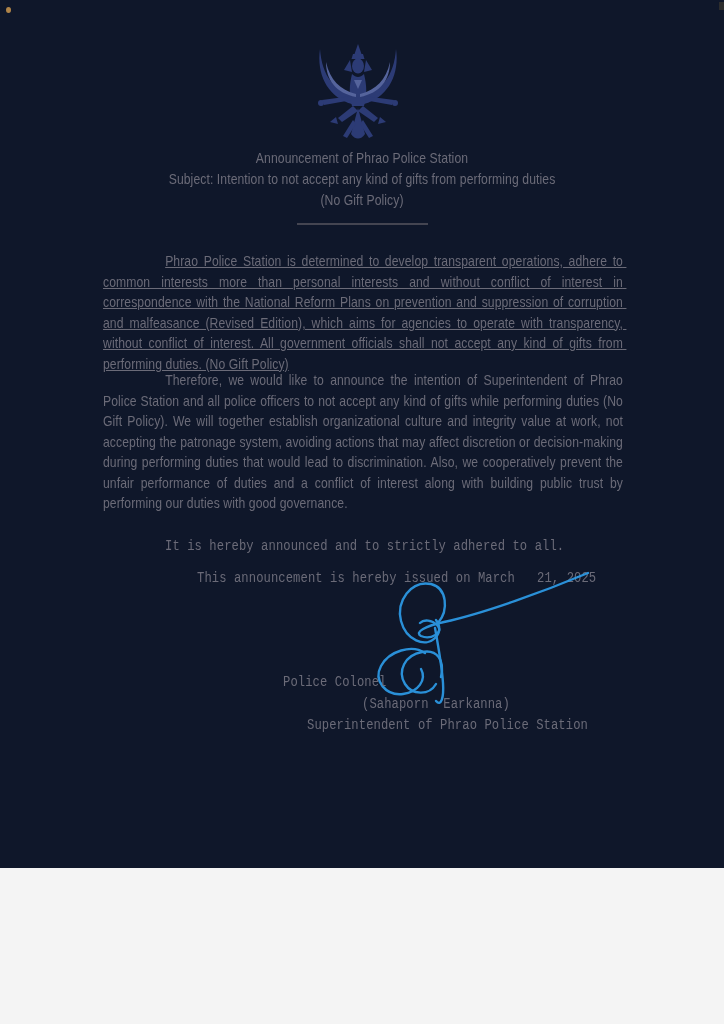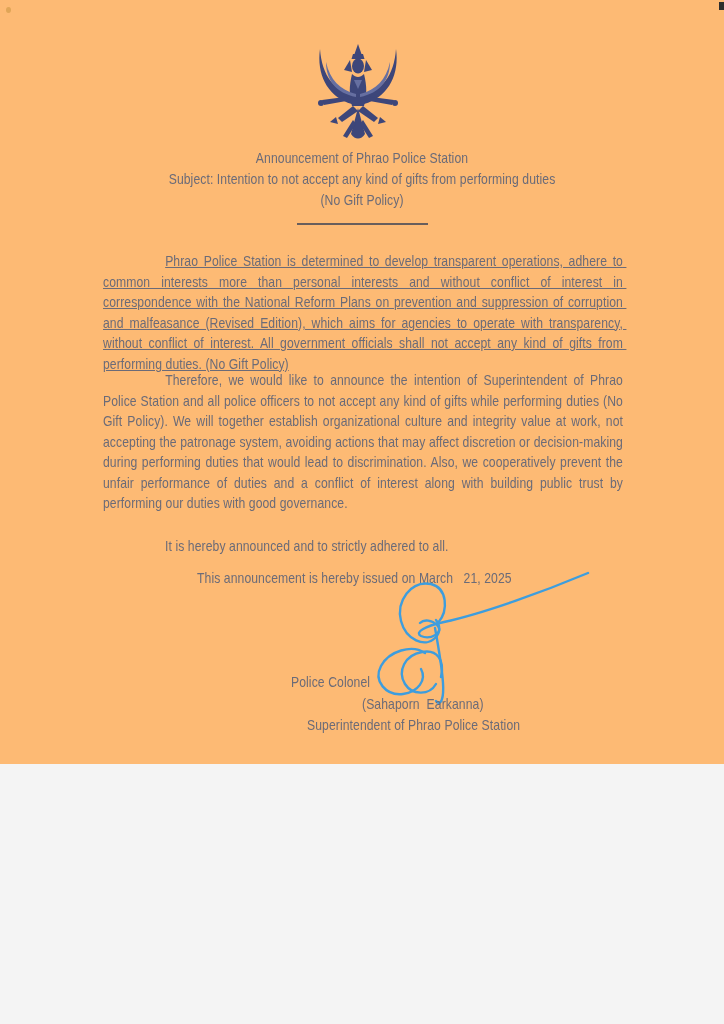--- a/index.html
+++ b/index.html
@@ -3,22 +3,22 @@
 <meta charset="utf-8">
 <style>
   html, body {
     margin: 0;
     padding: 0;
     background: #f4f4f4;
   }
   .page {
     position: relative;
     width: 724px;
-    height: 764px;
-    background: #fdba74;
+    height: 868px;
+    background: #0f172a;
     overflow: hidden;
     font-family: "Liberation Sans", sans-serif;
     color: #6b6b78;
   }
   
   .txt {
     font-size: 14.5px;
     line-height: 20.5px;
     letter-spacing: 0.1px;
     transform: scaleX(0.84);
@@ -44,21 +44,21 @@
   .para .txt { text-indent: 74px; width: 619px; }
   .divider {
     position: absolute;
     left: 297px;
     top: 223px;
     width: 131px;
     height: 2px;
     background: #4e4e58;
     opacity: 0.85;
   }
-  .abs { position: absolute; }
+  .abs { position: absolute; font-family: Liberation Mono, monospace; }
   .sig-svg {
     position: absolute;
     left: 350px;
     top: 565px;
     width: 250px;
     height: 160px;
   }
   .emblem {
     position: absolute;
     left: 312px;
@@ -150,21 +150,21 @@
   <svg class="sig-svg" viewBox="0 0 250 160">
     <g fill="none" stroke="#2d9be7" stroke-width="2.4" stroke-linecap="round" opacity="0.92">
       <path d="M238 8 C195 26 135 48 94 57 C76 61 64 67 71 71 C80 75 95 68 87 60 C82 55 74 54 70 58"></path>
       <path d="M88 58 C99 45 97 23 81 19 C61 15 46 36 51 56 C56 75 75 83 85 73 C91 67 90 60 86 55"></path>
       <path d="M85 63 C89 85 92 103 93 118 C94 133 91 142 86 136"></path>
       <path d="M91 112 C95 95 87 84 72 87 C55 90 47 106 55 119 C62 130 79 131 86 119"></path>
       <path d="M75 88 C62 79 39 86 31 101 C23 116 36 131 53 129 C68 127 77 115 71 104"></path>
     </g>
   </svg>
 
-  <div class="abs" style="left:291px; top:672px;">
+  <div class="abs" style="left:283px; top:672px;">
     <div class="txt">Police Colonel</div>
   </div>
 
   <div class="abs" style="left:307px; top:715px;">
     <div class="txt">Superintendent of Phrao Police Station</div>
   </div>
 
   <div class="abs" style="left:362px; top:694px;">
     <div class="txt">(Sahaporn &nbsp;Earkanna)</div>
   </div>

